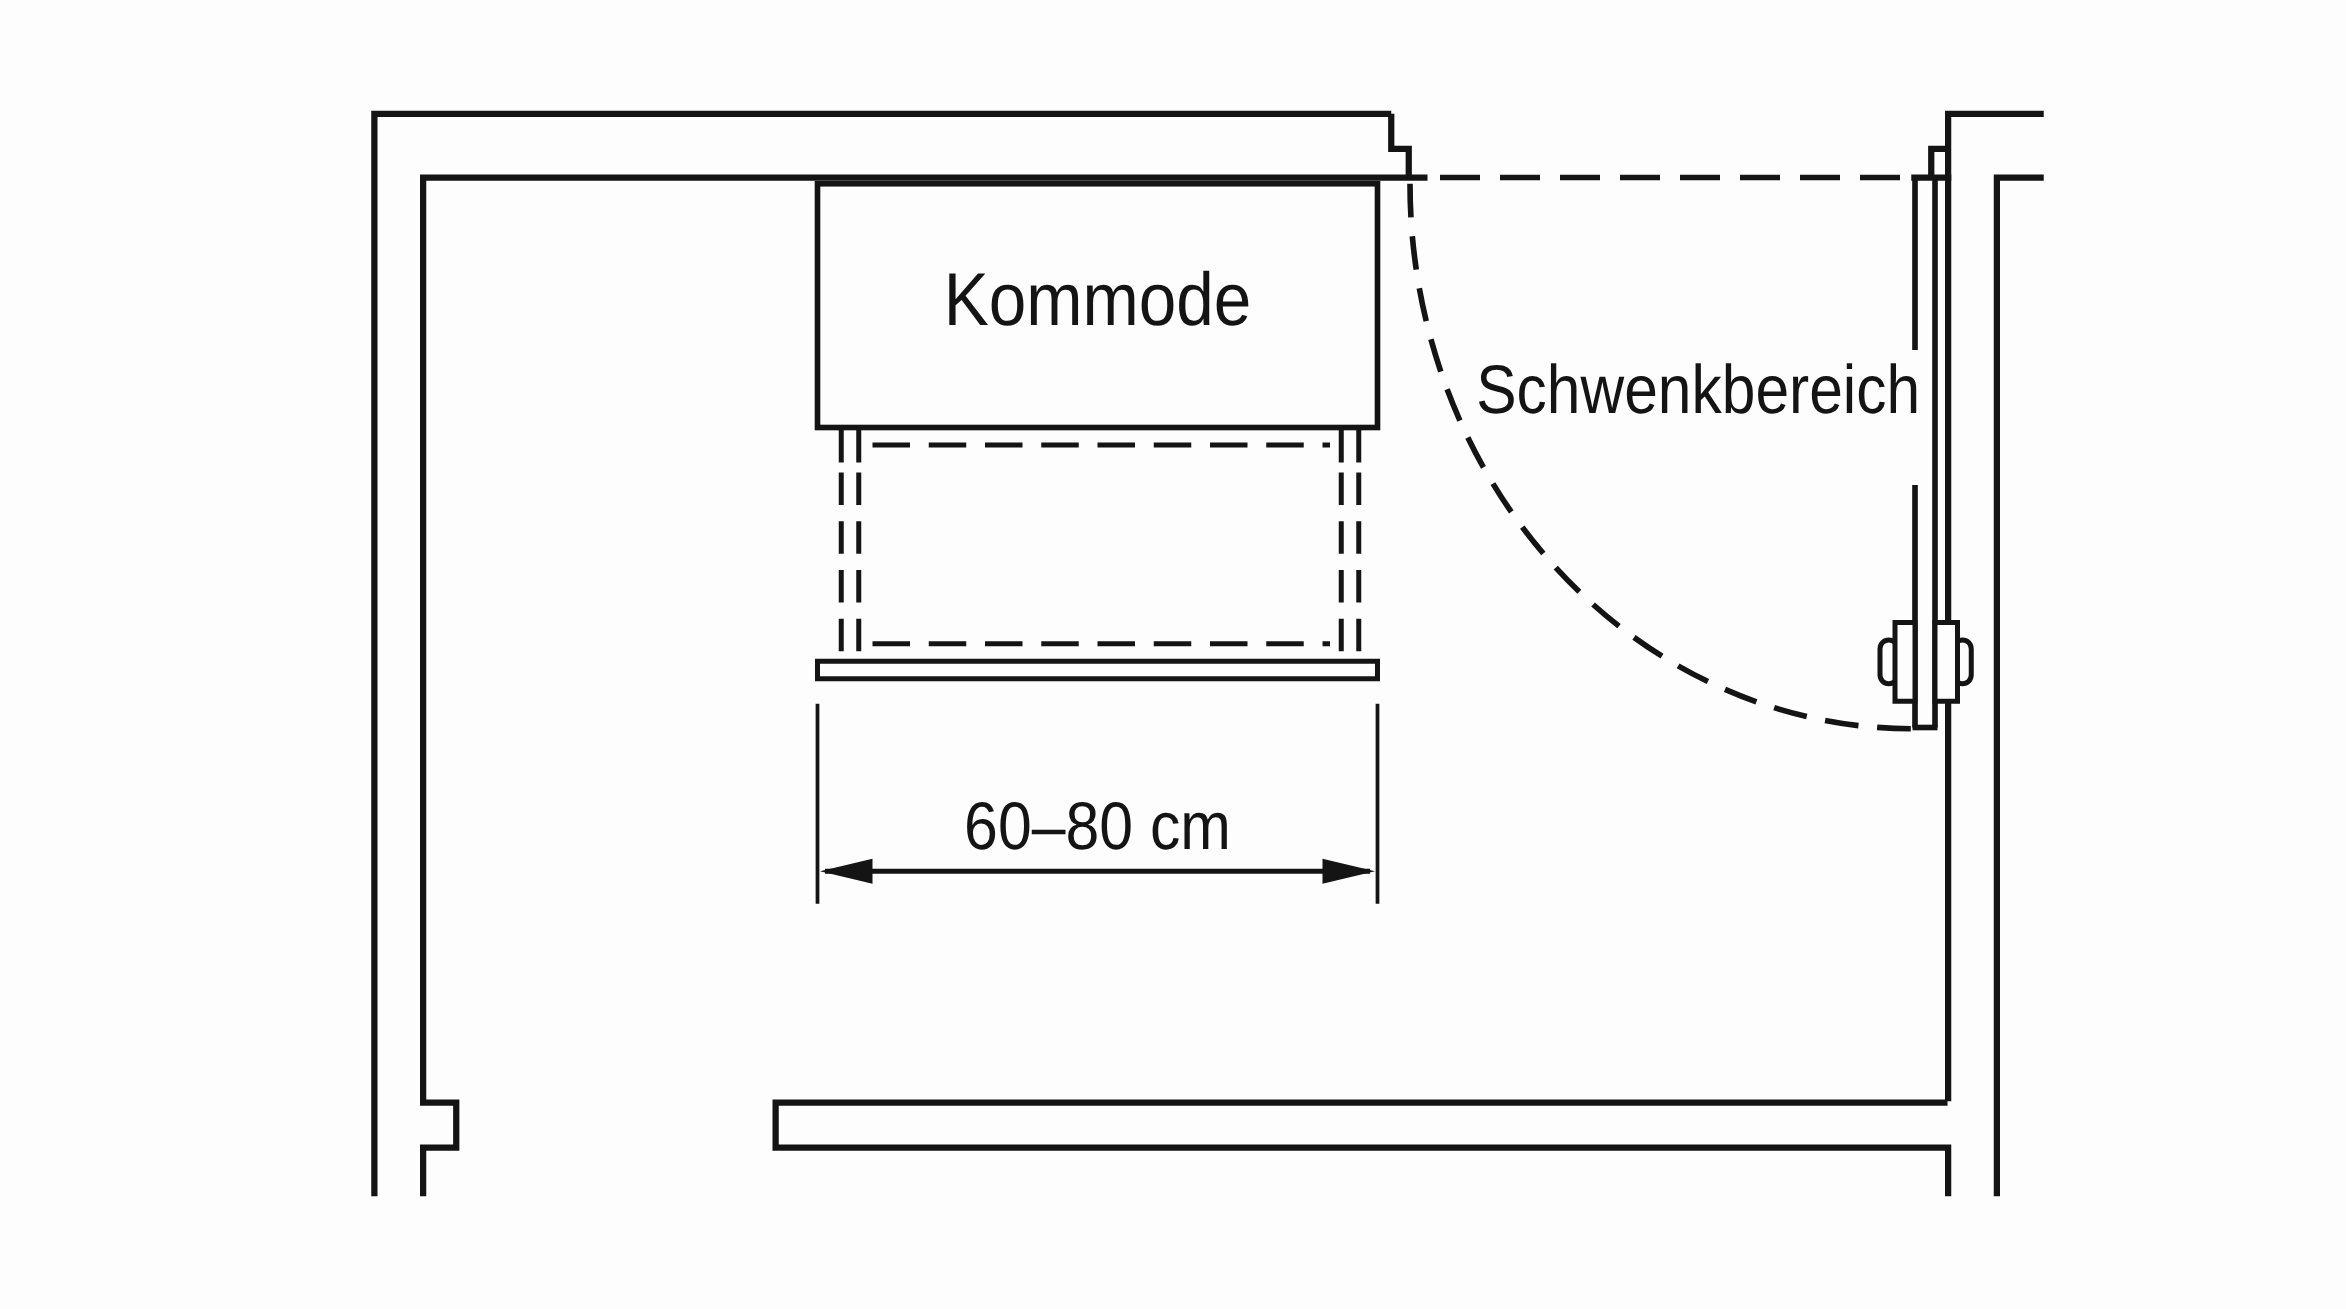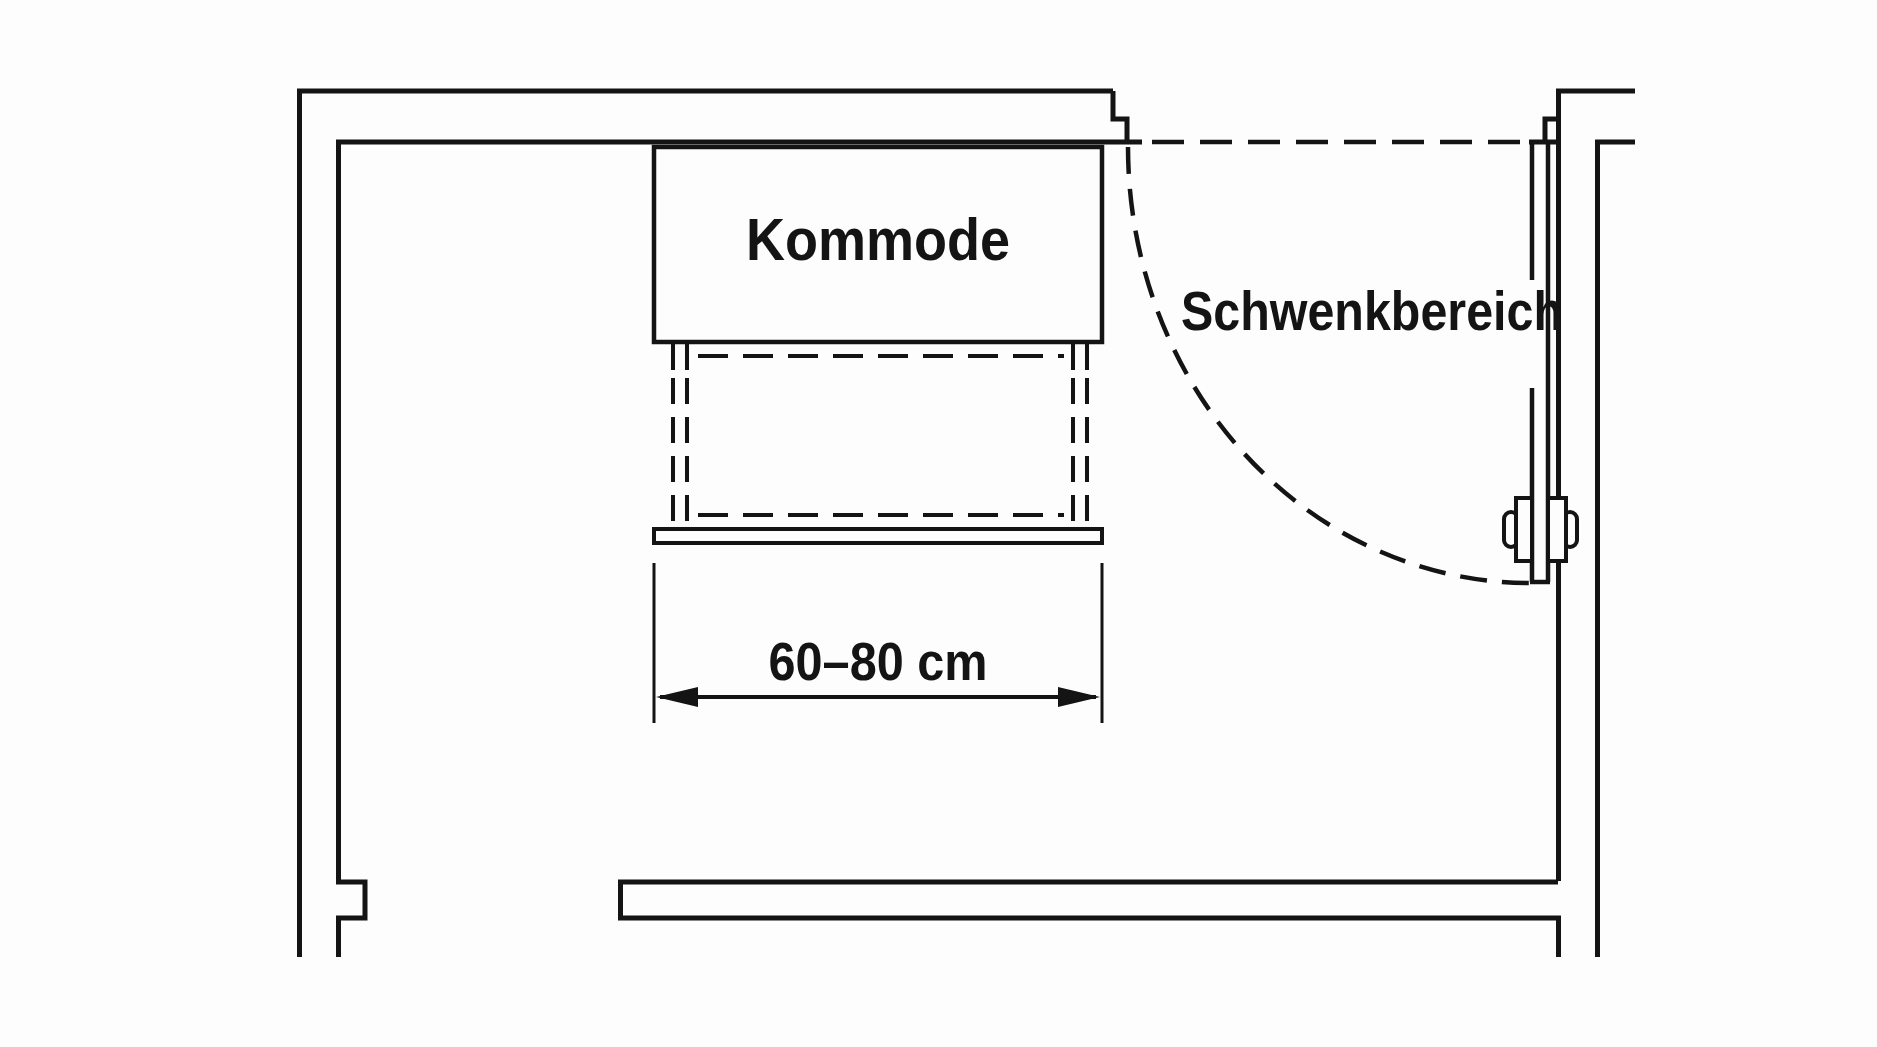--- a/index.html
+++ b/index.html
@@ -2,21 +2,20 @@
 <html><head>
 <meta charset="utf-8">
 <style>
   html,body{margin:0;padding:0;background:#ffffff;}
   .stage{
     position:relative;
     width:1877px;height:1047px;
     background:#fdfdfd;
     overflow:hidden;
     font-family:"Liberation Sans", sans-serif;
-    font-weight:bold;
   }
   .plan-svg{position:absolute;left:0;top:0;}
   .lbl{
     position:absolute;
     color:#141414;
     white-space:nowrap;
     font-family:"Liberation Sans", sans-serif;
   }
   .lbl-kommode{
     left:654px;top:206px;width:448px;height:68px;

